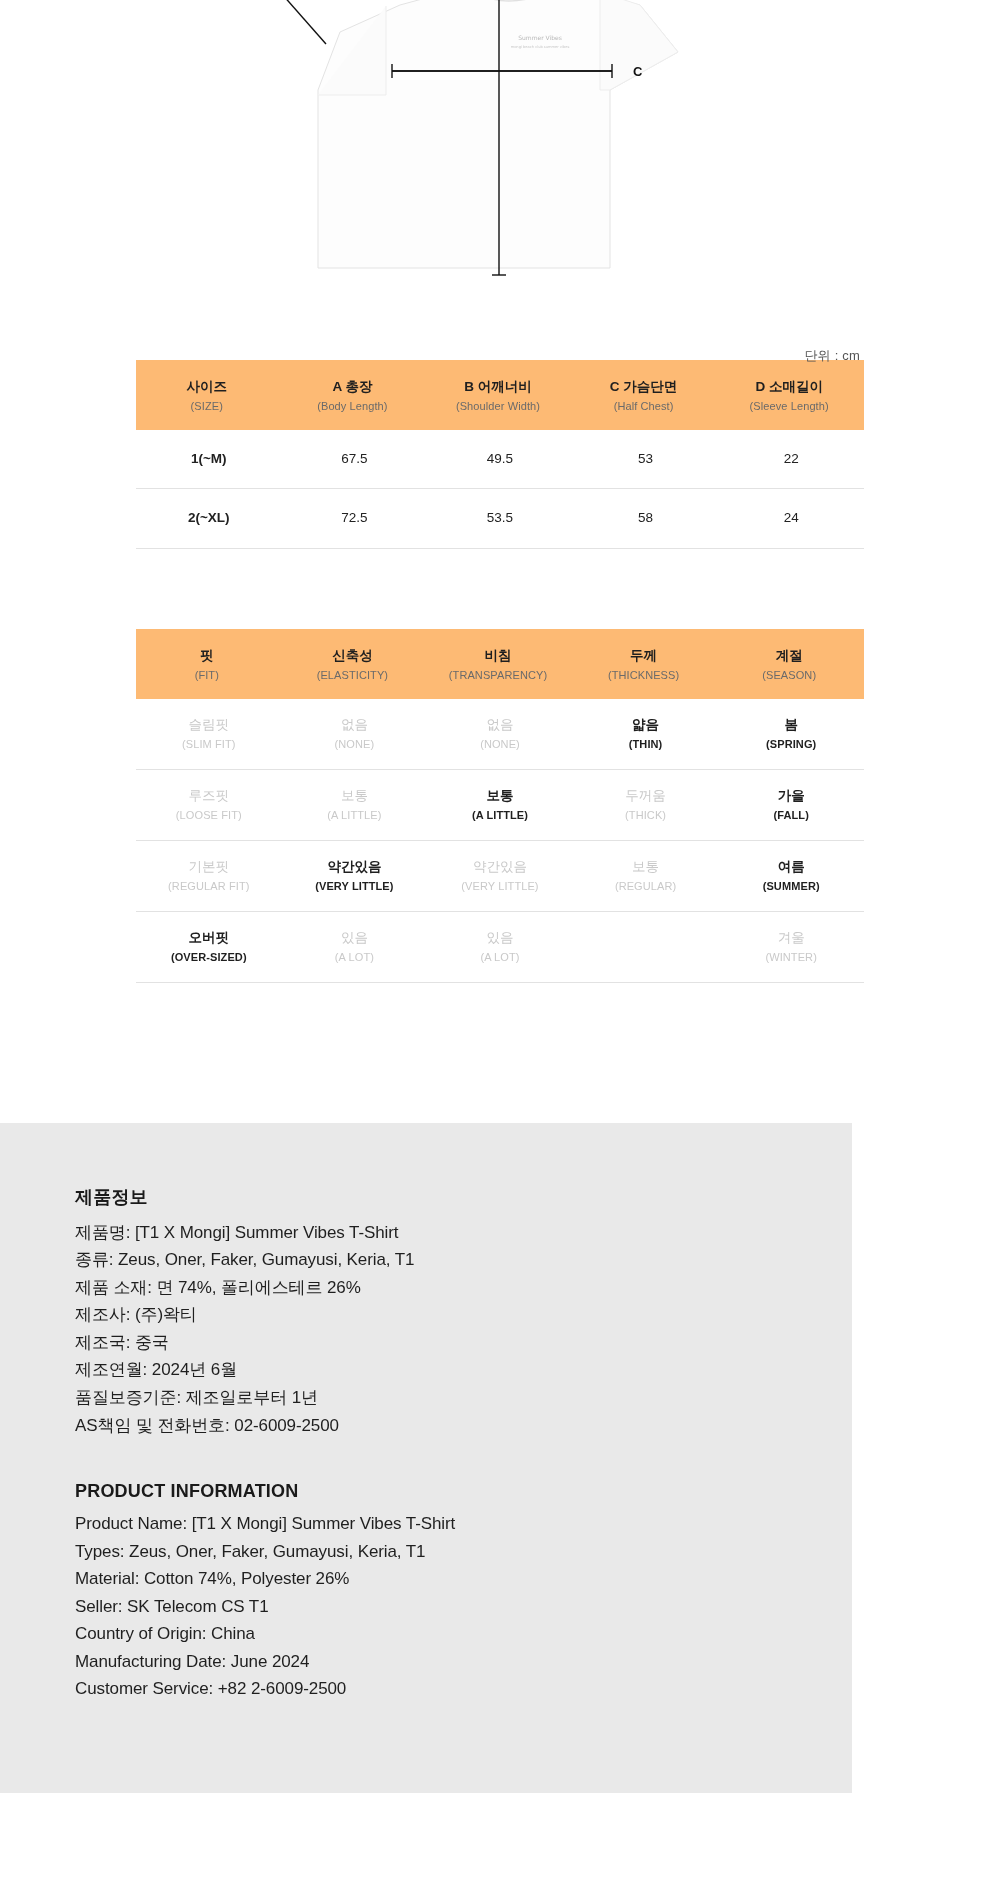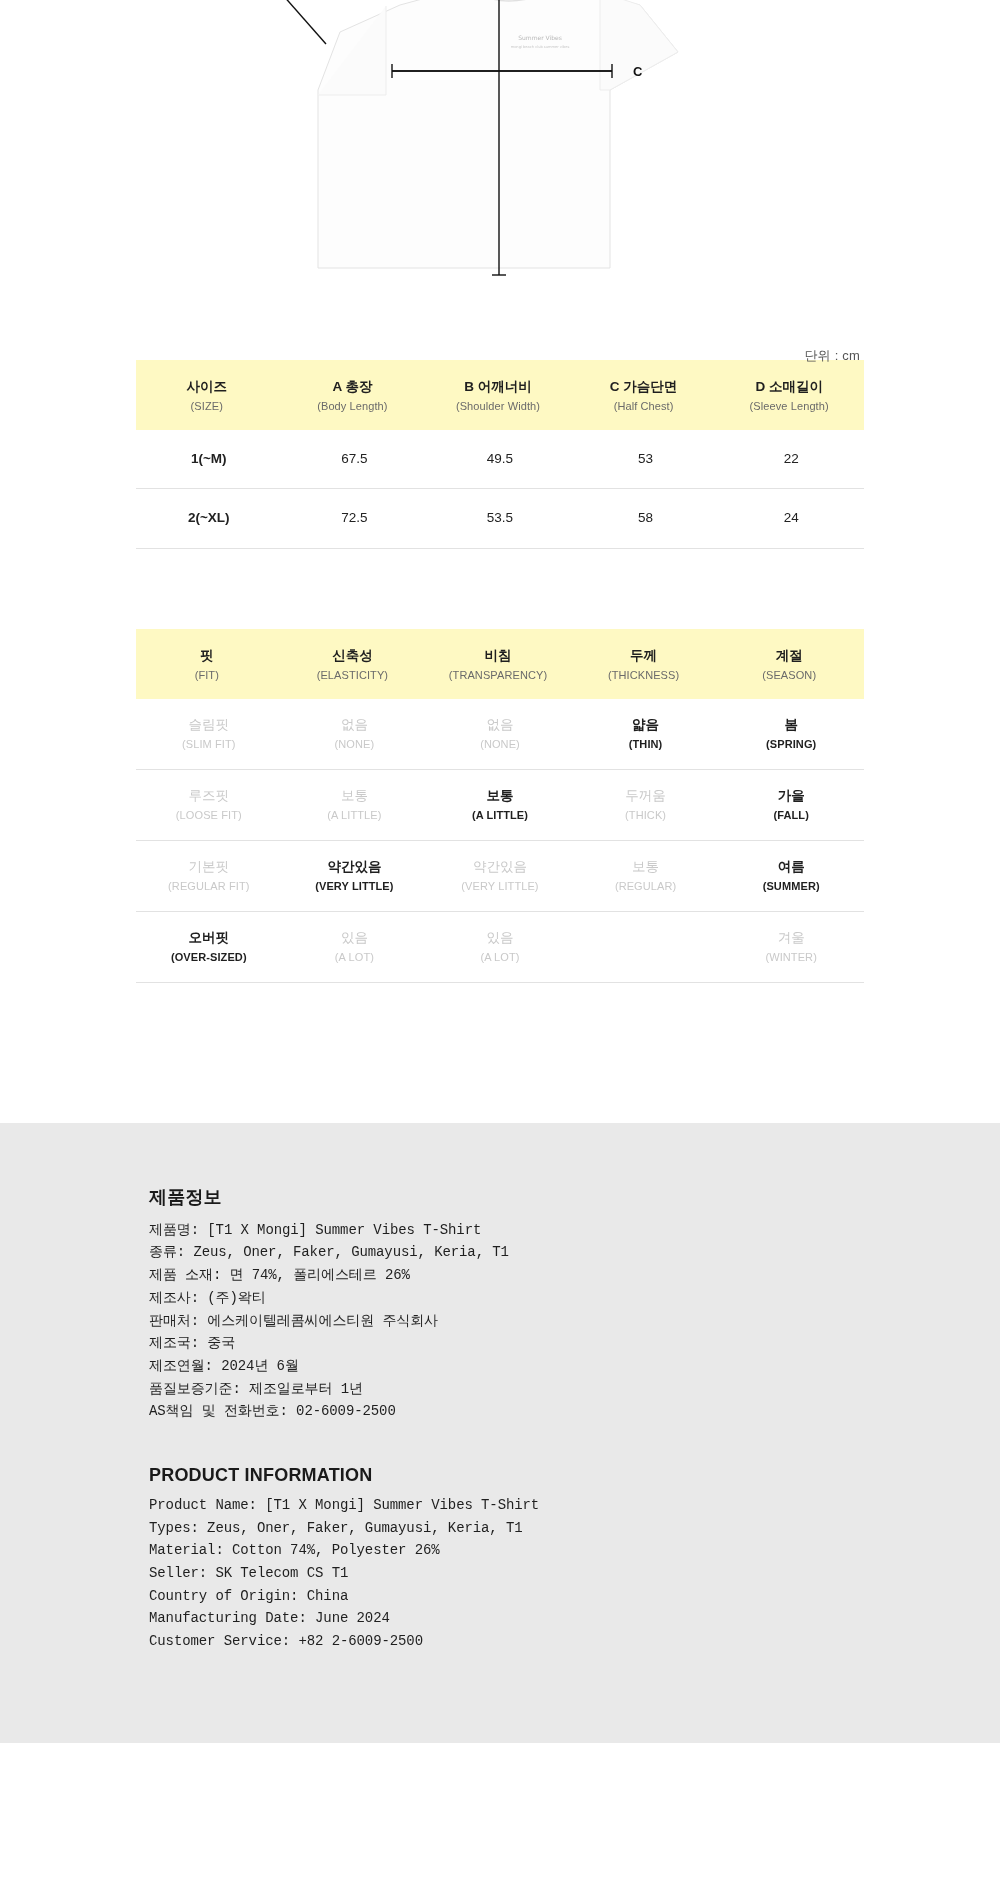--- a/index.html
+++ b/index.html
@@ -40,21 +40,21 @@
     width: 728px;
     margin: 0 auto;
   }
   .size-table-wrap { padding-top: 60px; }
   table {
     width: 100%;
     border-collapse: collapse;
     table-layout: fixed;
   }
   thead th {
-    background: #fef9c3;
+    background: #fdba74;
     font-weight: bold;
     font-size: 13.5px;
     padding: 18px 4px 16px 0;
     color: #1f1f1f;
     text-align: center;
     line-height: 1.35;
     border: none;
   }
   thead th .en {
     display: block;
@@ -95,40 +95,39 @@
   }
   .spec-table tbody td.on .en { color: #1f1f1f; font-weight: bold; }
   .spec-table tbody tr:last-child td { border-bottom: 1px solid #e2e2e2; }
   .spec-table tbody td.empty { border-bottom: 1px solid #e2e2e2; }
 
   
   .gap { height: 140px; background: #ffffff; }
   .info-section {
     background: #e9e9e9;
     padding: 62px 12px 90px 0;
-    width: 1000px;
+    width: 852px;
   }
   .info-inner {
     width: 790px;
     margin: 0 auto;
     padding-left: 50px;
   }
   .info-title {
     font-size: 18px;
     font-weight: bold;
     color: #1a1a1a;
     margin: 0 0 10px 0;
     letter-spacing: 0.2px;
   }
   .info-line {
-    font-size: 14px;
+    font-size: 17px;
     line-height: 1.62;
     color: #1f1f1f;
     letter-spacing: -0.1px;
-    font-family: Liberation Mono, monospace;
   }
   .info-block-en { margin-top: 42px; }
   .info-title-en {
     font-size: 18px;
     font-weight: bold;
     color: #1a1a1a;
     margin: 0 0 8px 0;
     letter-spacing: 0.2px;
   }
 </style>
@@ -354,21 +353,20 @@
 
   <div class="info-section">
     <div class="info-inner">
 
       <div class="info-block-ko">
         <div class="info-title">제품정보</div>
         <div class="info-line">제품명: [T1 X Mongi] Summer Vibes T-Shirt</div>
         <div class="info-line">종류: Zeus, Oner, Faker, Gumayusi, Keria, T1</div>
         <div class="info-line">제품 소재: 면 74%, 폴리에스테르 26%</div>
         <div class="info-line">제조사: (주)왁티</div>
-        <div class="info-line">판매처: 에스케이텔레콤씨에스티원 주식회사</div>
         <div class="info-line">제조국: 중국</div>
         <div class="info-line">제조연월: 2024년 6월</div>
         <div class="info-line">품질보증기준: 제조일로부터 1년</div>
         <div class="info-line">AS책임 및 전화번호: 02-6009-2500</div>
       </div>
 
       <div class="info-block-en">
         <div class="info-title-en">PRODUCT INFORMATION</div>
         <div class="info-line">Product Name: [T1 X Mongi] Summer Vibes T-Shirt</div>
         <div class="info-line">Types: Zeus, Oner, Faker, Gumayusi, Keria, T1</div>

